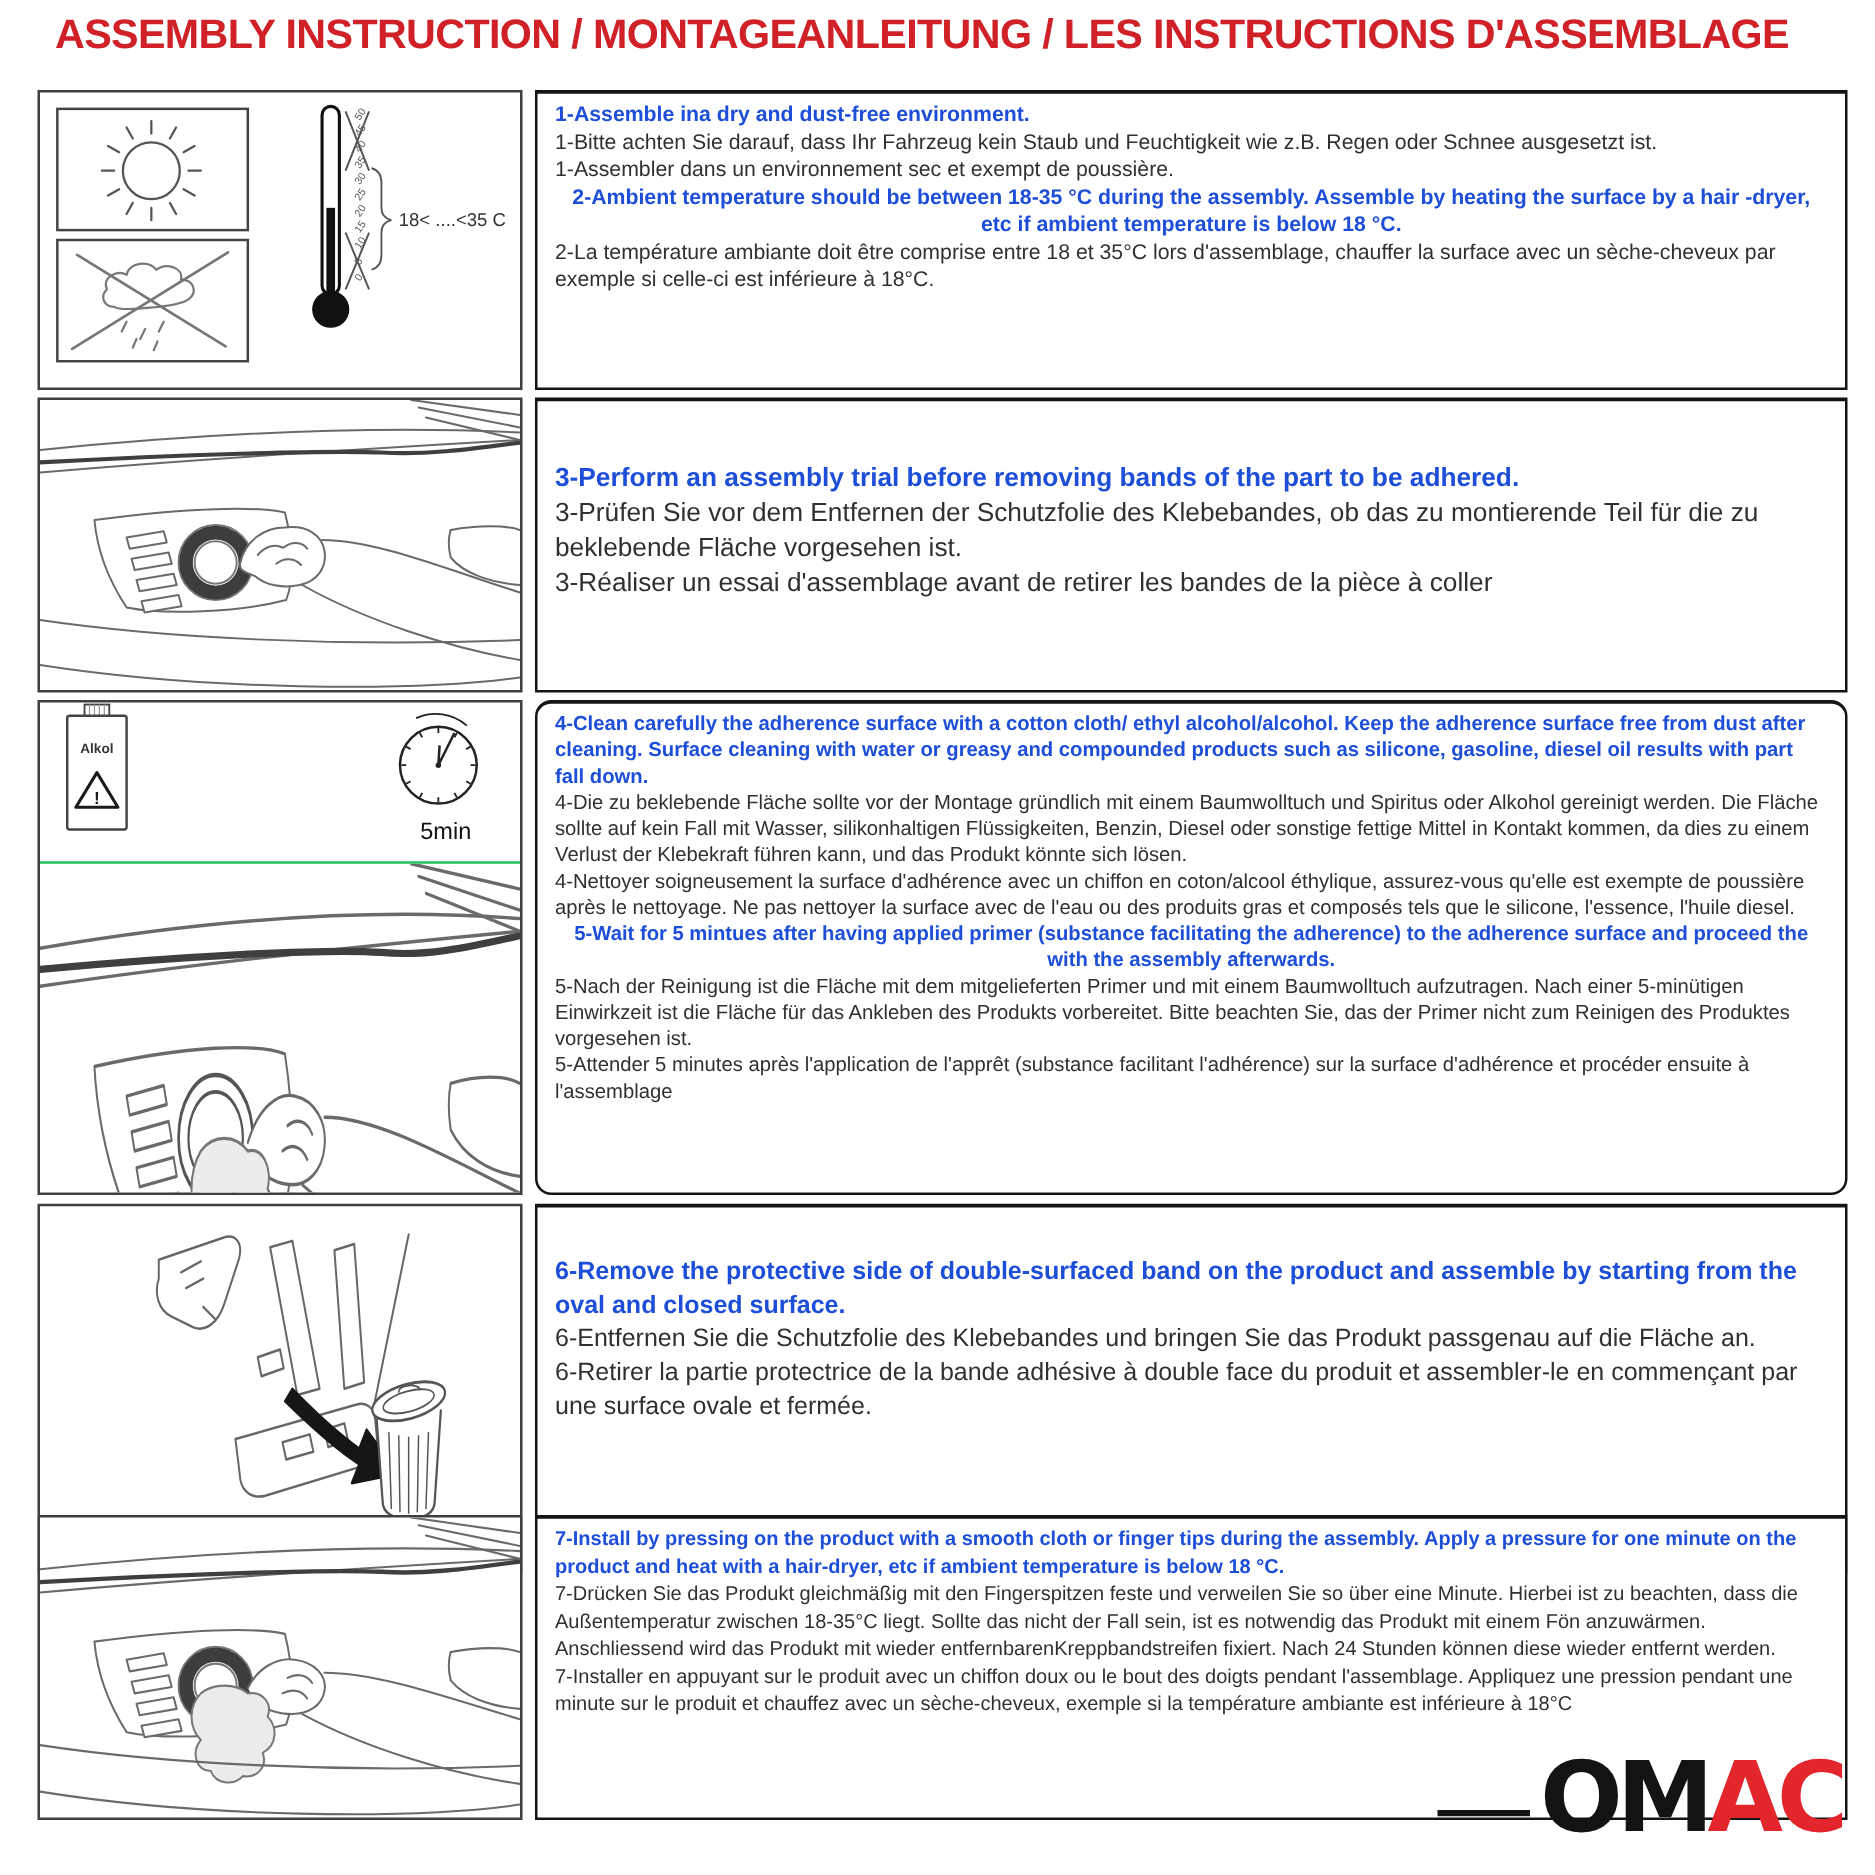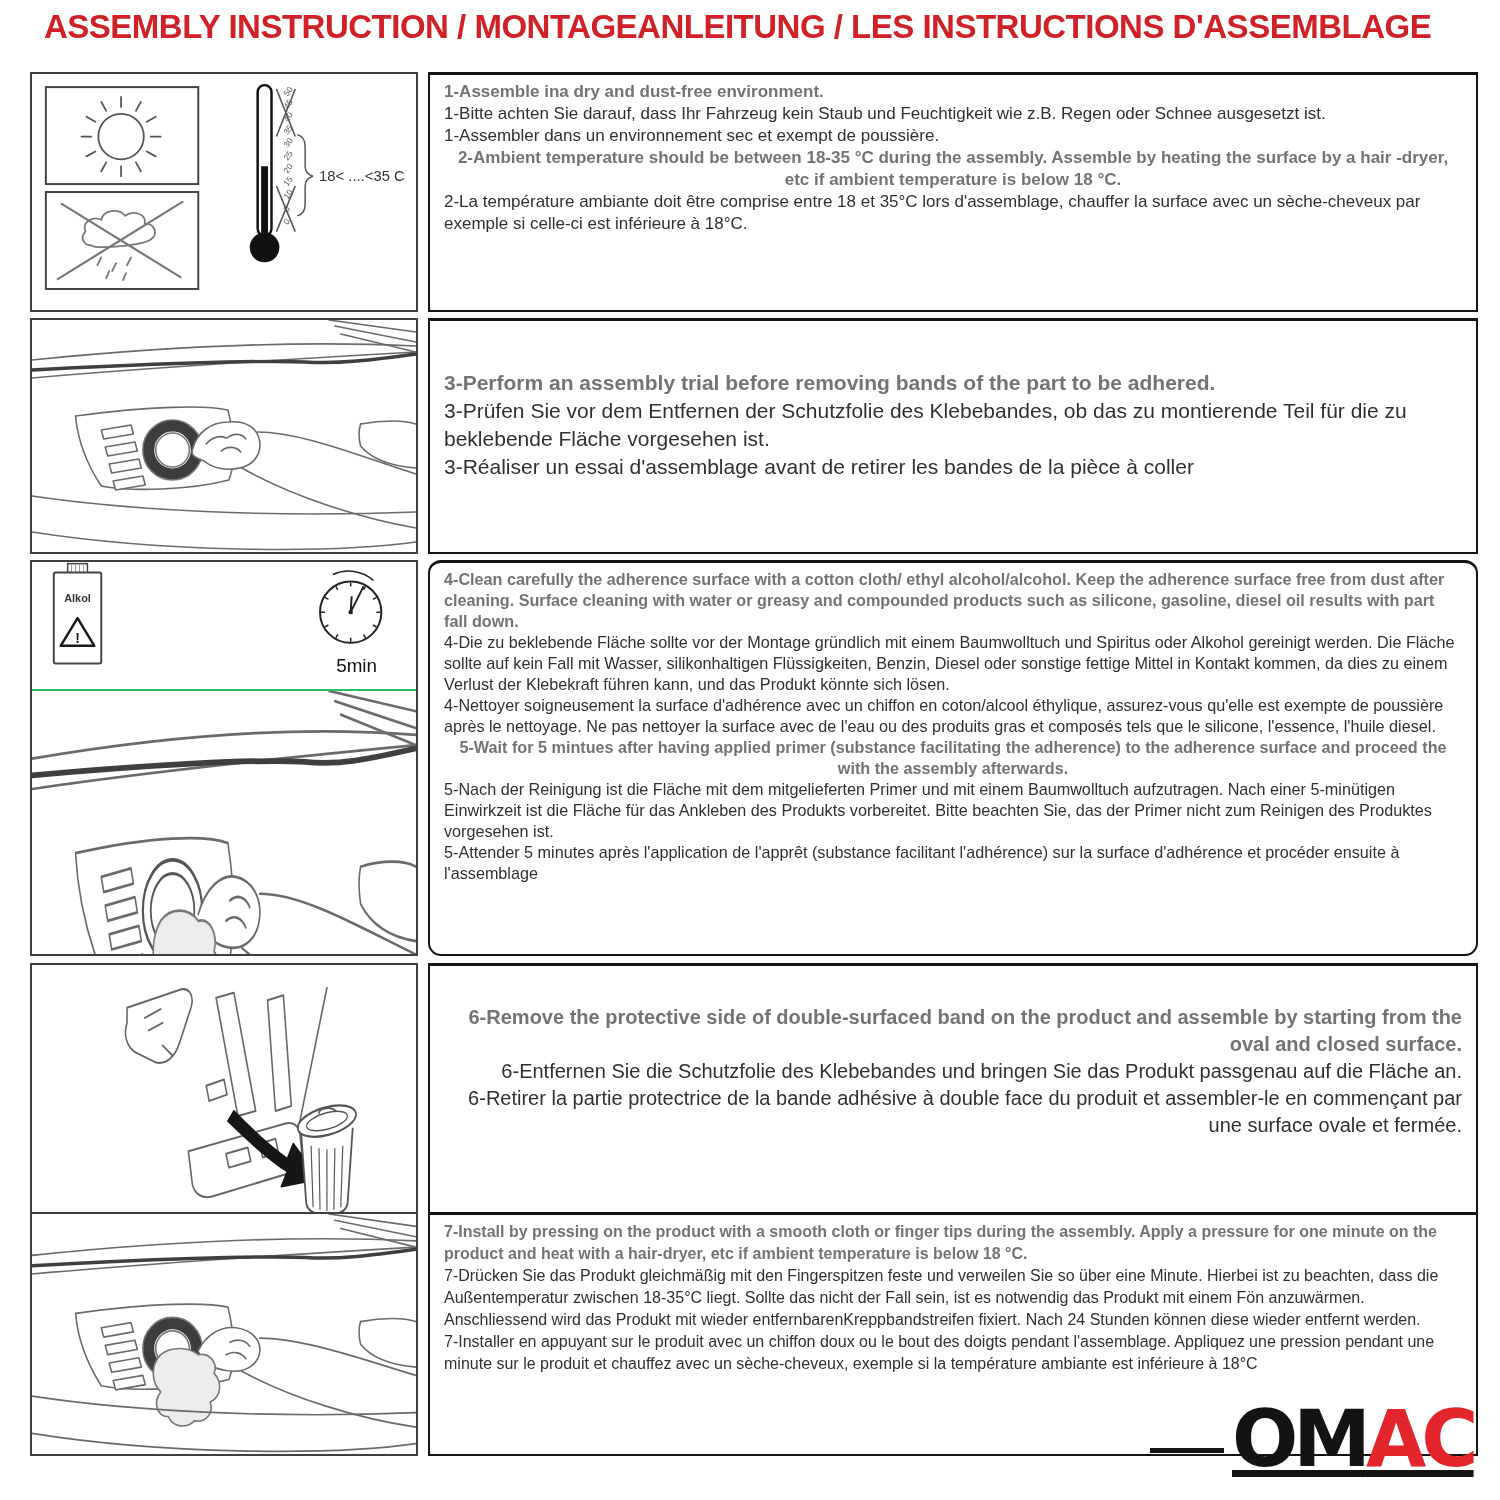--- a/index.html
+++ b/index.html
@@ -2,45 +2,45 @@
 <html><head>
 <meta charset="utf-8">
 <style>
   html,body{margin:0;padding:0;background:#fff;}
   body{width:1500px;height:1500px;position:relative;font-family:"Liberation Sans",sans-serif;color:#303030;overflow:hidden;}
   .title{position:absolute;left:44px;top:8px;margin:0;font-size:33px;font-weight:700;color:#cf2127;letter-spacing:-0.5px;white-space:nowrap;}
   .row{position:absolute;left:0;width:1500px;}
   .imgbox{position:absolute;left:30px;width:388px;background:#fff;border:2.5px solid #3f3f3f;box-sizing:border-box;overflow:hidden;}
   .textbox{position:absolute;left:428px;width:1050px;background:#fff;border:2px solid #141414;border-top-width:3px;box-sizing:border-box;padding:6px 14px;overflow:hidden;}
   .textbox p{margin:0;}
-  .b{font-weight:700;color:#737373;}
+  .b{font-weight:700;color:#1d4ed8;}
   .gap{margin-top:24px;text-align:center;}
   #row1{top:72px;} #row1 .imgbox,#row1 .textbox{height:240px;}
   #row1 .textbox{font-size:17px;line-height:22px;}
   #row2{top:318px;} #row2 .imgbox,#row2 .textbox{height:236px;}
   #row2 .textbox{font-size:21px;line-height:28px;padding-top:48px;}
   #row3{top:560px;} #row3 .imgbox,#row3 .textbox{height:396px;}
   #row3 .textbox{font-size:16.2px;line-height:21px;border-radius:13px;}
-  #row4{top:963px;} #row4 .imgbox,#row4 .textbox{height:296px;text-align:right;}
+  #row4{top:963px;} #row4 .imgbox,#row4 .textbox{height:296px;}
   #row4 .textbox{font-size:20px;line-height:27px;padding-top:38px;}
   #row5{top:1212px;} #row5 .imgbox,#row5 .textbox{height:244px;}
   #row5 .textbox{font-size:16px;line-height:22px;}
   .sub-top{height:127px;border-bottom:2px solid #22c55e;}
   .sub-bottom{height:265px;}
   .carslot{width:100%;height:100%;}
   .carslot svg{display:block;}
   
   .car-bare .cloth-group{display:none;}
   .car-cloth .fist-group{display:none;}
   .car-darkring .ring-thin{display:none;}
   .car-thinring .ring-dark{display:none;}
   
   .logo{position:absolute;left:1150px;top:1410px;width:345px;height:86px;}
   .logo-dash{position:absolute;left:0;top:38px;width:74px;height:5px;background:#151515;}
-  .logo-text{position:absolute;left:82px;top:-16px;font-family:"DejaVu Sans",sans-serif;font-size:78px;font-weight:700;letter-spacing:-5px;color:#131313;white-space:nowrap;text-decoration:underline;}
+  .logo-text{position:absolute;left:82px;top:-16px;font-family:"DejaVu Sans",sans-serif;font-size:78px;font-weight:700;letter-spacing:-5px;color:#131313;white-space:nowrap;}
   .logo-text .red{color:#e2262c;}
   svg text{font-family:"Liberation Sans",sans-serif;}
 </style>
 </head>
 <body>
 
 <h1 class="title">ASSEMBLY INSTRUCTION / MONTAGEANLEITUNG / LES INSTRUCTIONS D'ASSEMBLAGE</h1>
 
 <section class="row" id="row1">
   <div class="imgbox">

